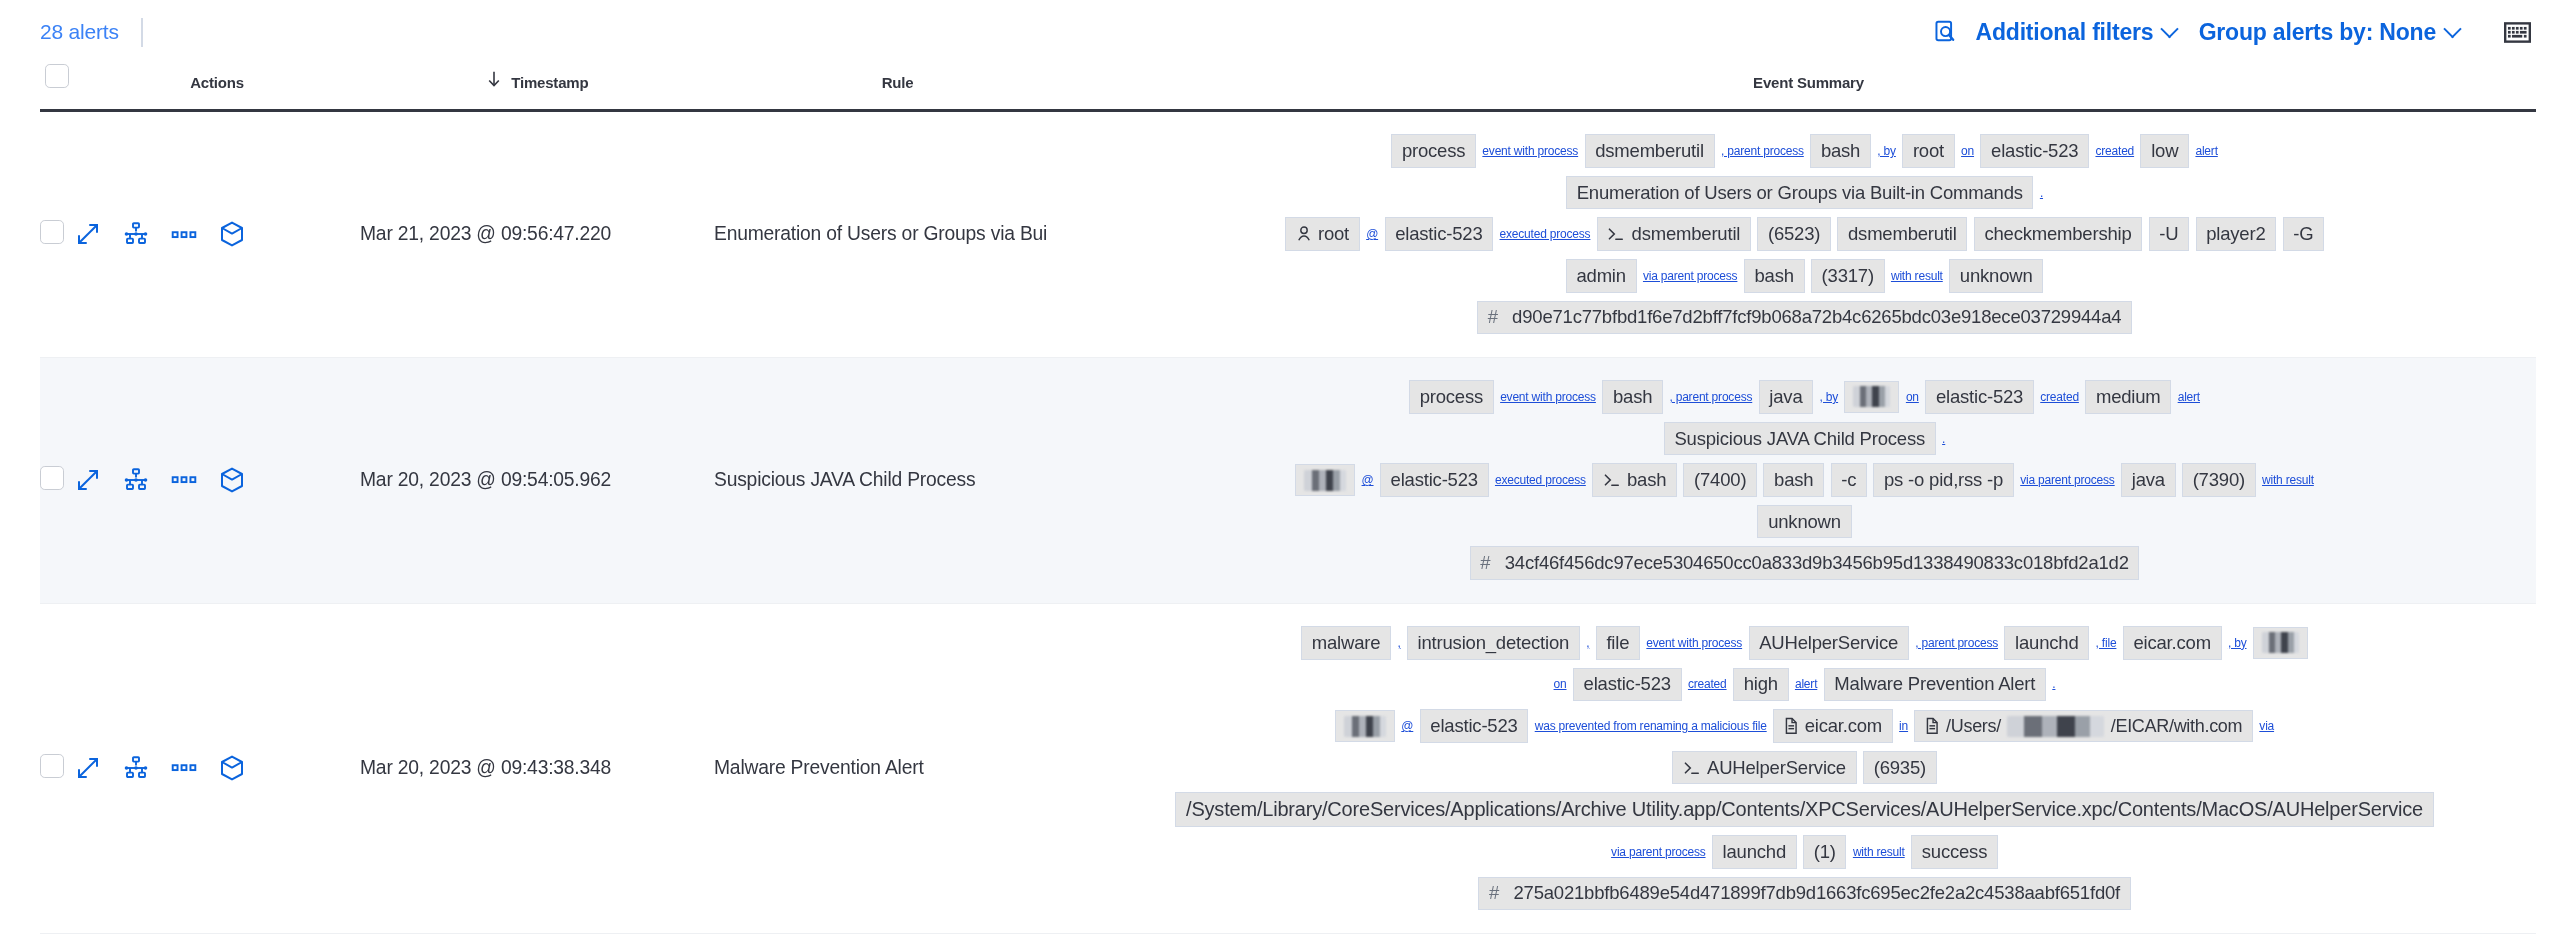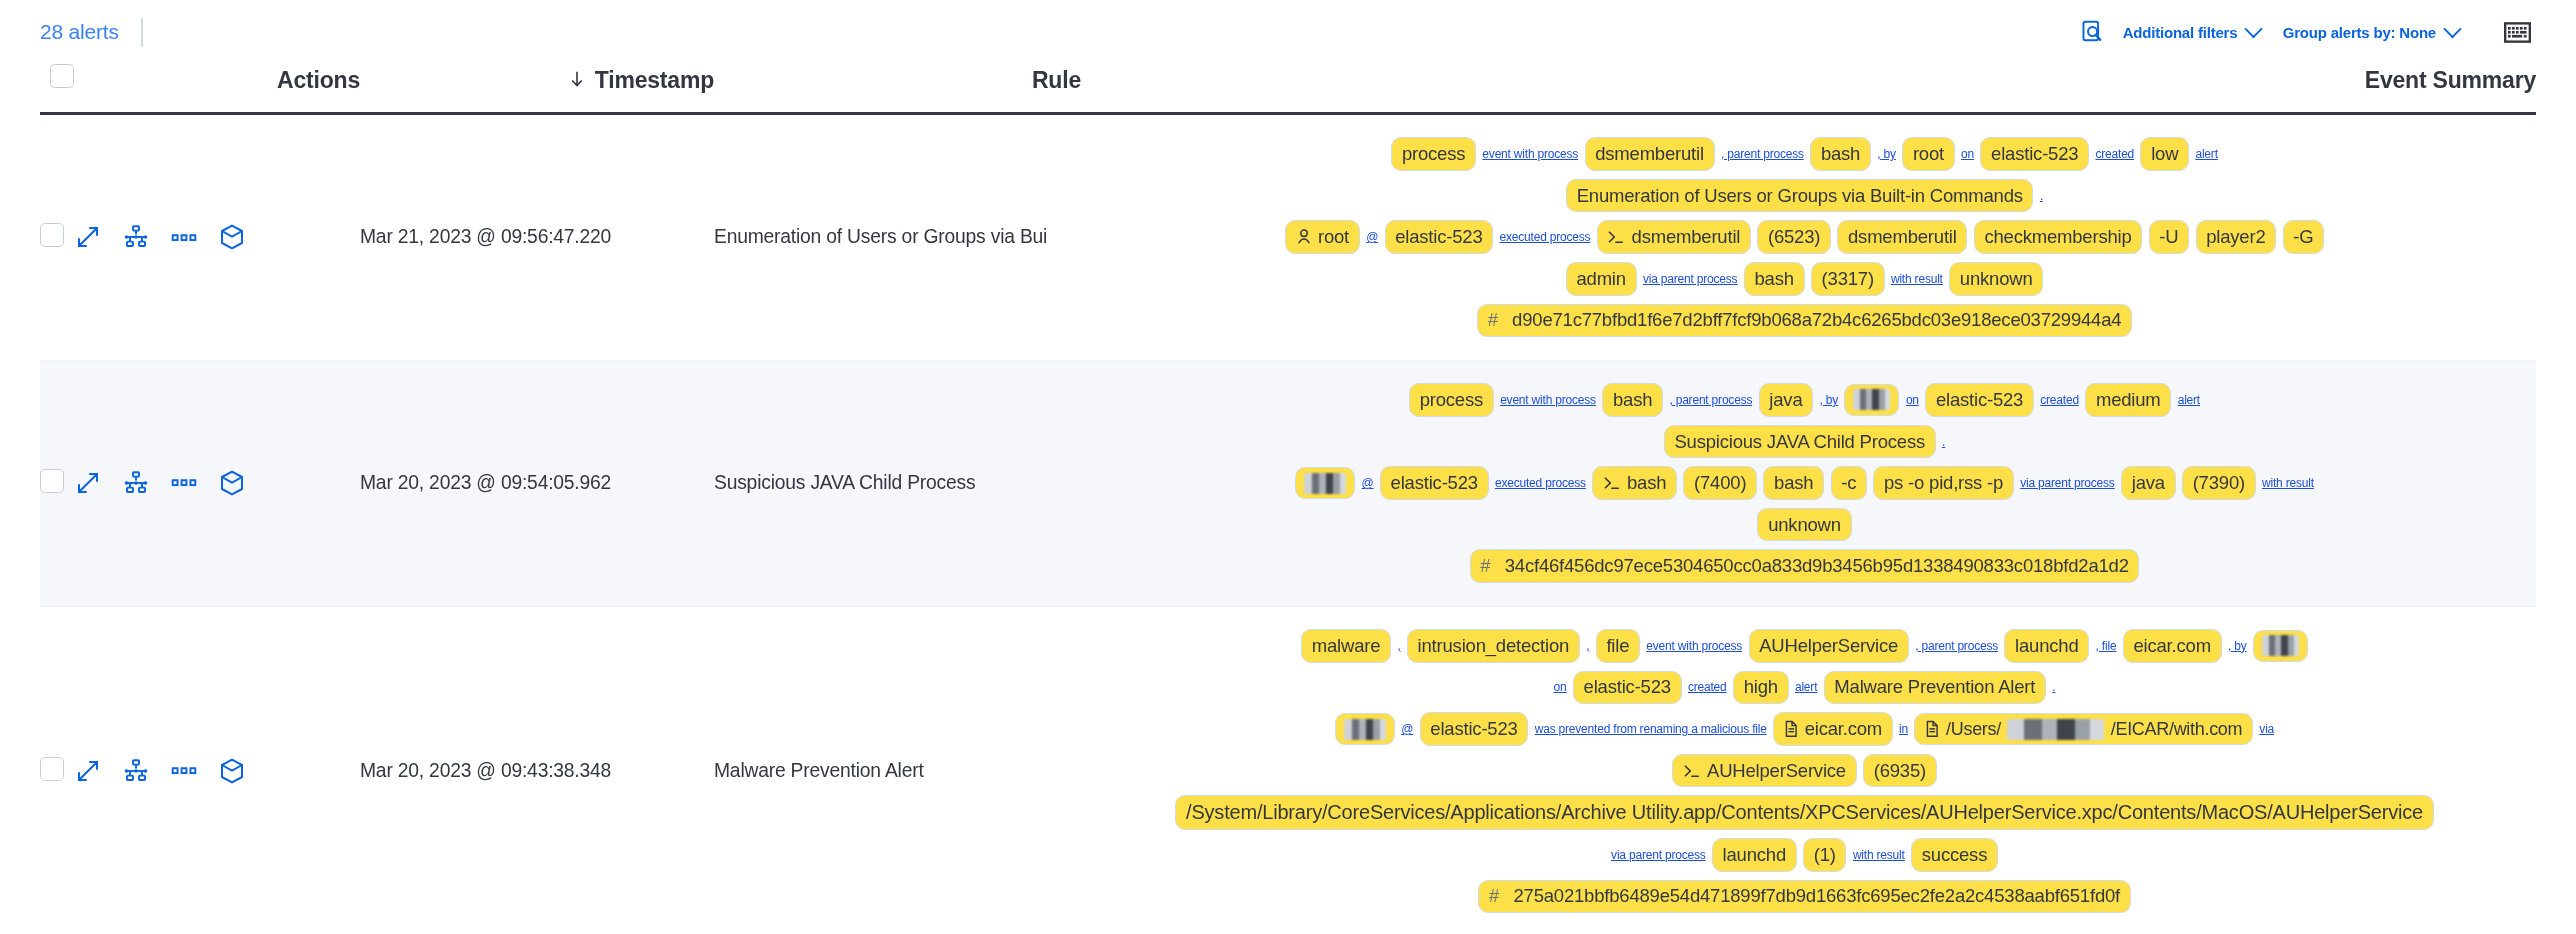--- a/index.html
+++ b/index.html
@@ -44,21 +44,21 @@
     gap: 0px;
   }
   .icon-btn {
     display: inline-flex;
     align-items: center;
     justify-content: center;
     width: 37px; height: 37px;
   }
   .tb-link {
     color: #0b64dd;
-    font-size: 15px;
+    font-size: 23px;
     font-weight: 700;
     display: inline-flex;
     align-items: center;
     gap: 9.7px;
     padding: 4.8px 11.3px;
     white-space: nowrap;
     letter-spacing: -0.2px;
   }
   .chev {
     display: inline-block;
@@ -76,22 +76,22 @@
   }
   .kbd-wrap { margin-left: 29px; }
 
   
   table.alerts {
     width: 100%;
     border-collapse: collapse;
     table-layout: fixed;
   }
   thead th {
-    text-align: right;
-    font-size: 23px;
+    text-align: center;
+    font-size: 15px;
     font-weight: 700;
     color: #343741;
     padding: 0 0 17.7px 0;
     vertical-align: bottom;
     letter-spacing: -0.2px;
   }
   thead tr { border-bottom: 3.2px solid #343741; }
   .col-check { width: 34px; }
   .col-actions { width: 286px; }
   .col-ts { width: 354px; }
@@ -147,23 +147,23 @@
     font-size: 12px;
     color: #1d4ed8;
     white-space: nowrap;
     letter-spacing: -0.2px;
     text-decoration: underline;
   }
   .chip {
     display: inline-flex;
     align-items: center;
     gap: 6.4px;
-    background: #fde047;
+    background: #e5e5e5;
     border: 1.6px solid #d3dae6;
-    border-radius: 10px;
+    border-radius: 0;
     padding: 4.8px 9.7px;
     font-size: 18.5px;
     color: #343741;
     white-space: nowrap;
     letter-spacing: -0.2px;
   }
   .chip.wide { font-size: 20px; }
   .chip .glyph {
     display: inline-flex;
     align-items: center;

